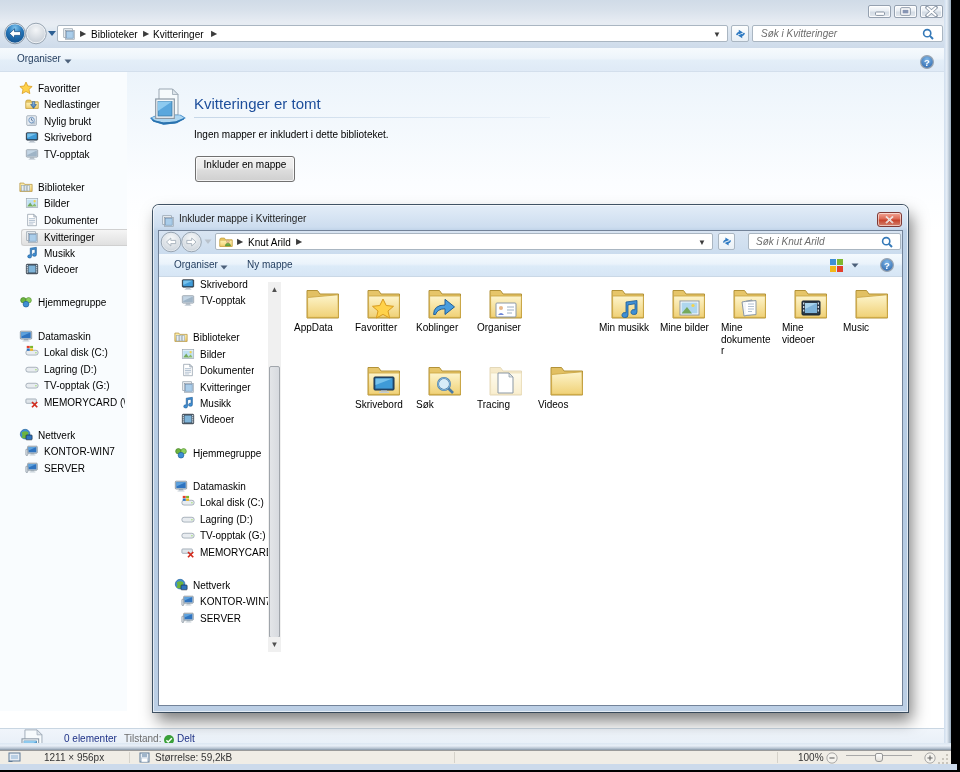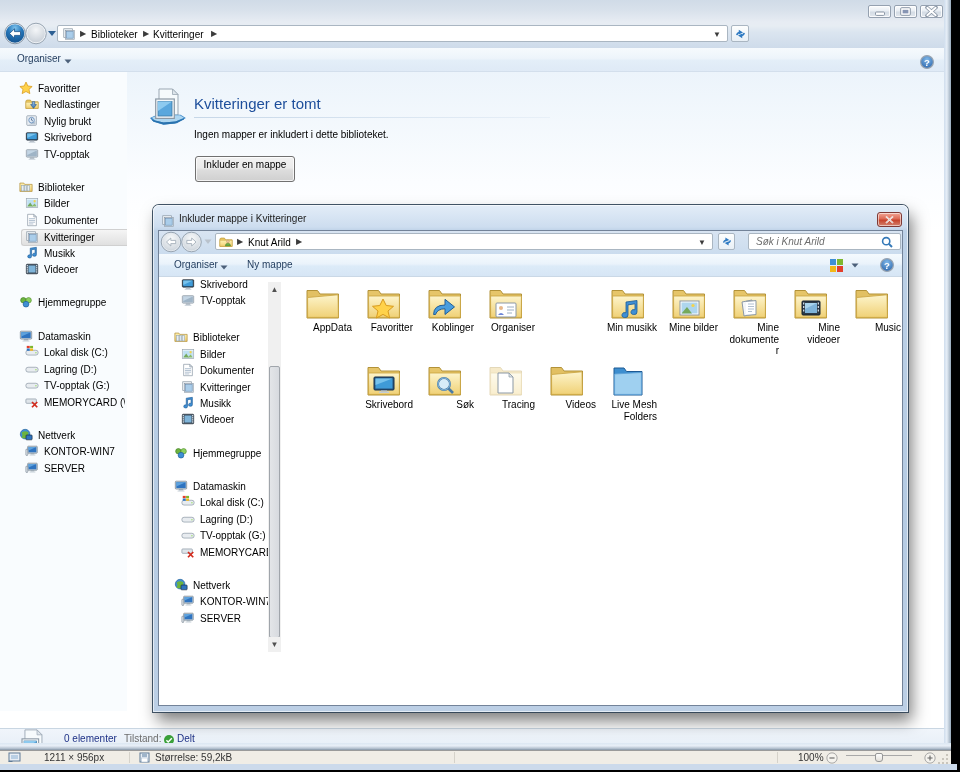--- a/index.html
+++ b/index.html
@@ -36,21 +36,21 @@
 .dnav{position:absolute;left:0;top:0;width:743px;height:23px;background:linear-gradient(#d8e4f2,#cbdcee)}
 .dtool{position:absolute;left:0;top:23px;width:743px;height:23px;background:linear-gradient(#f5fafe,#eaf3fb 45%,#dcebf8 55%,#d7e6f5);border-bottom:1px solid #cad8e6}
 .dtree{position:absolute;left:0;top:47px;width:126px;height:372px;background:#fff}
 .dgrid{position:absolute;left:126px;top:47px;width:617px;height:372px;background:#fff}
 .dbottom{position:absolute;left:0;top:419px;width:743px;height:55px;background:#f0f0f0;border-top:1px solid #e2e2e2}
 
 .sb{position:absolute;background:#f0f0f0}
 .sbthumb{position:absolute;background:linear-gradient(90deg,#e3e5e8,#d7dadf);border:1px solid #a0a5ab;border-radius:2px}
 .sbarrow{position:absolute;width:13px;height:15px;background:#f0f0f0;display:flex;align-items:center;justify-content:center;color:#505050;font-size:8px}
 
-.gi{position:absolute;width:58px;text-align:right;font-size:10px;line-height:11.5px}
+.gi{position:absolute;width:58px;text-align:left;font-size:10px;line-height:11.5px}
 .gi svg{display:block;margin:0 auto}
 
 .ti{position:absolute;height:16px;line-height:16px;white-space:nowrap;overflow:hidden}
 .ti svg{vertical-align:-3px;margin-right:5px}
 
 #graybar{position:absolute;left:0;top:750px;width:951px;height:14px;background:#f0ede6;border-top:1px solid #9a9a9a;color:#333}
 #bluestrip{position:absolute;left:0;top:764px;width:957px;height:6px;background:#ccdaeb}
 .vtext{position:absolute;top:1px;font-size:10px;color:#333}
 </style></head>
 <body>
@@ -262,20 +262,27 @@
      <span class="abs" style="left:95px;top:3px">Kvitteringer</span>
      <span class="abs" style="left:153px;top:2.5px;color:#3b3b3b;font-size:8px">▶</span>
      <span class="abs" style="right:6px;top:4px;color:#3b3b3b;font-size:8px">▼</span>
    </div>
    <div class="addr" style="left:731px;top:25px;width:18px;height:17px;background:linear-gradient(#fdfefe,#e9f0f6)">
      <svg class="abs" style="left:2px;top:1px" width="13" height="14" viewBox="0 0 13 14">
             <path d="M6.2 5.5 A3.4 3.4 0 0 0 2.8 8.2" fill="none" stroke="#2f7ac2" stroke-width="1.5"></path>
             <path d="M4.8 2.8 L9 5.4 L4.6 7.4 Z" fill="#2f7ac2"></path>
             <path d="M6.8 8.5 A3.4 3.4 0 0 0 10.2 5.8" fill="none" stroke="#2f7ac2" stroke-width="1.5"></path>
             <path d="M8.2 11.2 L4 8.6 L8.4 6.6 Z" fill="#2f7ac2"></path>
+          </svg>
+   </div>
+   <div class="srch" style="left:752px;top:25px;width:191px;height:17px">
+     <span class="abs" style="left:8px;top:2px">Søk i Kvitteringer</span>
+     <svg class="abs" style="right:7px;top:2px" width="13" height="13" viewBox="0 0 13 13">
+            <circle cx="5.2" cy="5.2" r="3.6" fill="none" stroke="#3579b8" stroke-width="1.6"></circle>
+            <path d="M7.9 7.9 L11 11" stroke="#3579b8" stroke-width="2"></path>
           </svg>
    </div>
   </div>
   <div id="toolbar">
    <span class="abs" style="left:17px;top:5px;color:#1e395b">Organiser</span>
    <svg class="abs" style="left:64px;top:11px" width="8" height="5" viewBox="0 0 8 5">
           <path d="M0.5 0.5 L7.5 0.5 L4 4.5 Z" fill="#4c607a"></path>
         </svg>
    <svg class="abs" style="left:920px;top:7px" width="14" height="14" viewBox="0 0 16 16">
           <circle cx="8" cy="8" r="7.3" fill="url(#helpg)" stroke="#9aa5b1" stroke-width="1.4"></circle>
@@ -634,27 +641,20 @@
               </g>
             </svg>
             <div>Tracing</div>
           </div>
       <div class="gi" style="left:253px;top:87px">
             <svg width="36" height="34">
               <use href="#fold32"></use>
             </svg>
             <div>Videos</div>
           </div>
-      <div class="gi" style="left:314px;top:87px">
-            <svg width="36" height="34">
-              <path d="M4 3 L14 3 L16.5 6.5 L32 6.5 L32 30 L4 30 Z" fill="#3d8ecf" stroke="#1d5a94" stroke-width="1"></path>
-              <path d="M4.6 9 L31.4 7.5 L31.4 29.4 L4.6 29.4 Z" fill="#9fd0f0" stroke="#5da0d4" stroke-width=".8"></path>
-            </svg>
-            <div>Live Mesh<br>Folders</div>
-          </div>
      </div>
    </div>
  </div>
  <div id="graybar">
   <svg class="abs" style="left:8px;top:1px" width="13" height="11" viewBox="0 0 13 11">
         <rect x="1" y="1" width="11" height="8" fill="#e8eef5" stroke="#5f7a96" stroke-width="1"></rect>
         <rect x="3" y="3" width="7" height="4" fill="#b9cfe4"></rect>
         <path d="M0.5 9.5 h4" stroke="#5f7a96"></path>
       </svg>
   <div class="vtext" style="left:44px">1211 × 956px</div>

